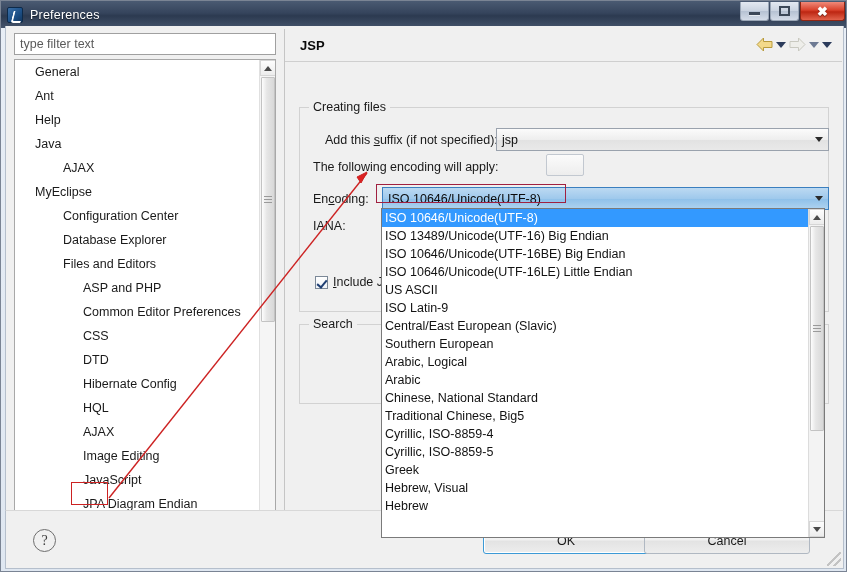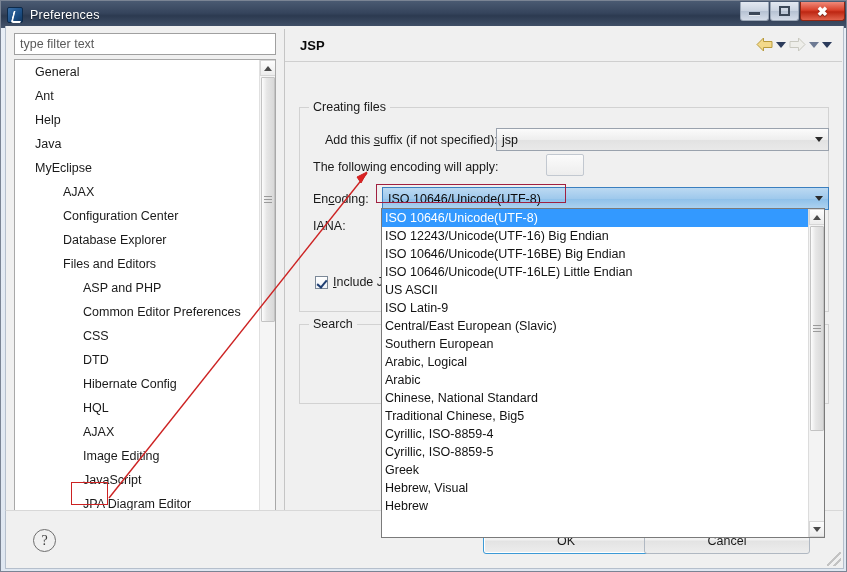--- a/index.html
+++ b/index.html
@@ -439,35 +439,35 @@
   <div id="dialog-body">
 
     <input id="filter-box" type="text" placeholder="type filter text" style="">
 
     <div id="tree-panel">
       <div id="tree-items">
           <div class="tree-item lvl0"><span class="lbl">General</span></div>
           <div class="tree-item lvl0"><span class="lbl">Ant</span></div>
           <div class="tree-item lvl0"><span class="lbl">Help</span></div>
           <div class="tree-item lvl0"><span class="lbl">Java</span></div>
+          <div class="tree-item lvl1"><span class="lbl">AJAX</span></div>
           <div class="tree-item lvl0"><span class="lbl">MyEclipse</span></div>
-          <div class="tree-item lvl1"><span class="lbl">AJAX</span></div>
           <div class="tree-item lvl1"><span class="lbl">Configuration Center</span></div>
           <div class="tree-item lvl1"><span class="lbl">Database Explorer</span></div>
           <div class="tree-item lvl1"><span class="lbl">Files and Editors</span></div>
           <div class="tree-item lvl2"><span class="lbl">ASP and PHP</span></div>
           <div class="tree-item lvl2"><span class="lbl">Common Editor Preferences</span></div>
           <div class="tree-item lvl2"><span class="lbl">CSS</span></div>
           <div class="tree-item lvl2"><span class="lbl">DTD</span></div>
           <div class="tree-item lvl2"><span class="lbl">Hibernate Config</span></div>
           <div class="tree-item lvl2"><span class="lbl">HQL</span></div>
           <div class="tree-item lvl2"><span class="lbl">AJAX</span></div>
           <div class="tree-item lvl2"><span class="lbl">Image Editing</span></div>
           <div class="tree-item lvl2"><span class="lbl">JavaScript</span></div>
-          <div class="tree-item lvl2"><span class="lbl">JPA Diagram Editor</span></div>
+          <div class="tree-item lvl2"><span class="lbl">JPA Diagram Endian</span></div>
           <div class="tree-item lvl2"><span class="lbl">JSF Config</span></div>
         </div>
 
       <div id="tree-scroll">
         <div class="sb-arrow up" style="position:absolute;left:0;top:0;">
           <div class="tri"></div>
         </div>
         <div class="sb-thumb" style="top:17px;height:245px;">
           <div class="sb-grip"></div>
         </div>
@@ -535,21 +535,21 @@
       </div>
     </div>
 
     <div class="ghost-btn" style="left:540px; top:128px; width:38px; height:22px;"></div>
     <div class="ghost-btn" style="left:540px; top:228px; width:38px; height:56px;"></div>
     <div class="ghost-btn" style="left:540px; top:465px; width:38px; height:26px;"></div>
 
     <div id="dropdown">
       <div id="dd-items">
           <div class="dd-item sel">ISO 10646/Unicode(UTF-8)</div>
-          <div class="dd-item">ISO 12243/Unicode(UTF-16) Big Endian</div>
+          <div class="dd-item">ISO 13489/Unicode(UTF-16) Big Endian</div>
           <div class="dd-item">ISO 10646/Unicode(UTF-16BE) Big Endian</div>
           <div class="dd-item">ISO 10646/Unicode(UTF-16LE) Little Endian</div>
           <div class="dd-item">US ASCII</div>
           <div class="dd-item">ISO Latin-9</div>
           <div class="dd-item">Central/East European (Slavic)</div>
           <div class="dd-item">Southern European</div>
           <div class="dd-item">Arabic, Logical</div>
           <div class="dd-item">Arabic</div>
           <div class="dd-item">Chinese, National Standard</div>
           <div class="dd-item">Traditional Chinese, Big5</div>

